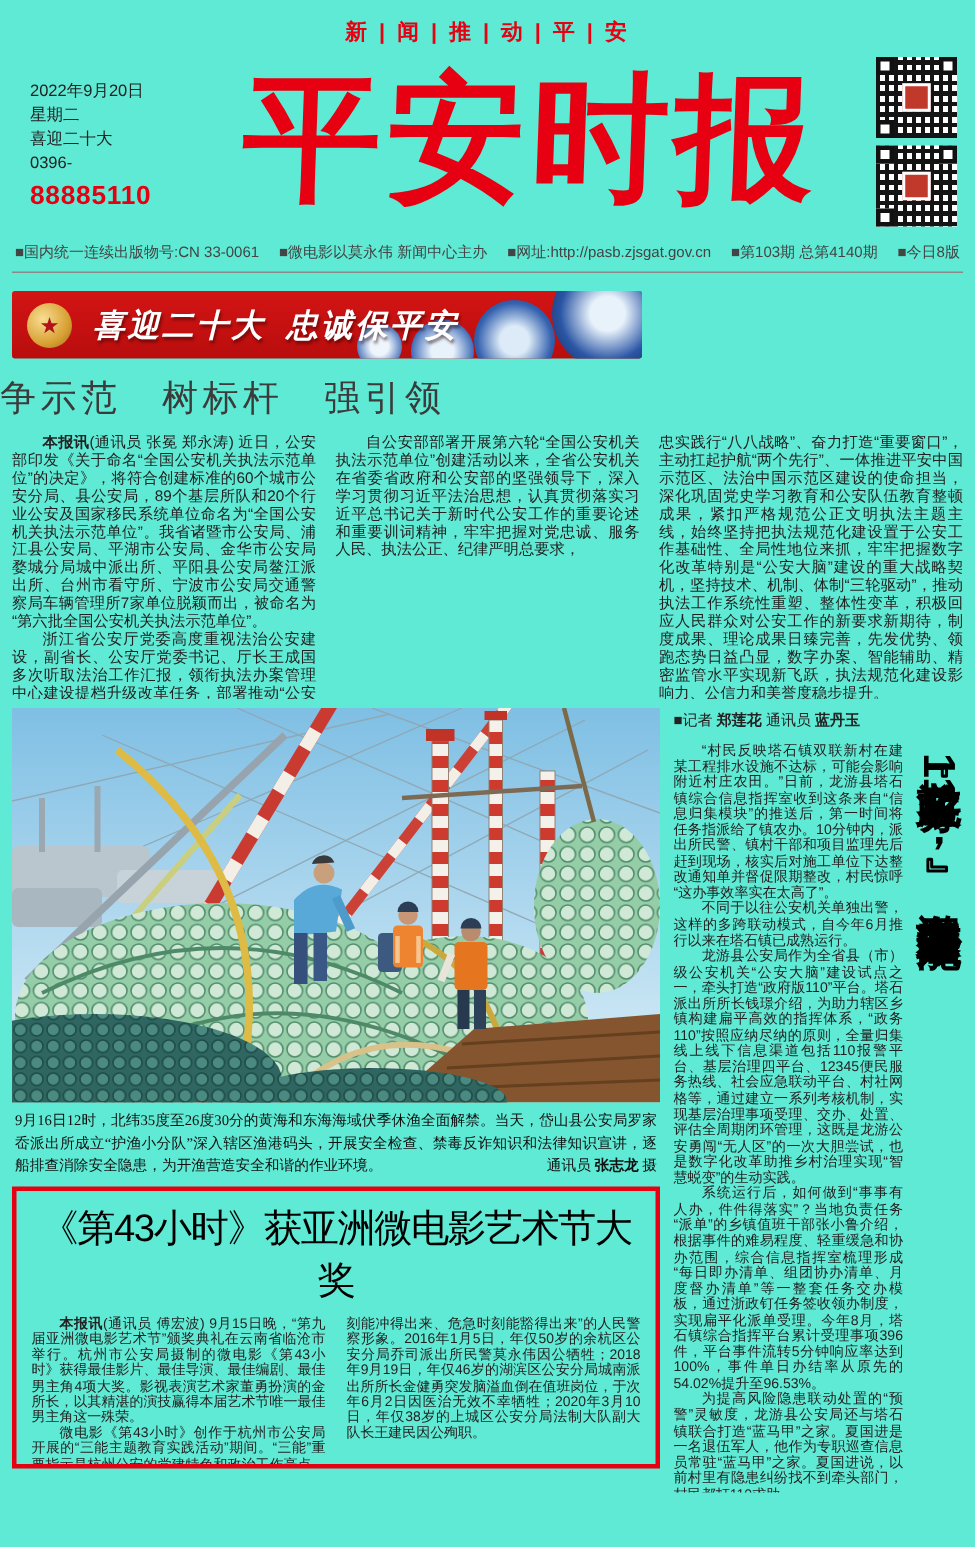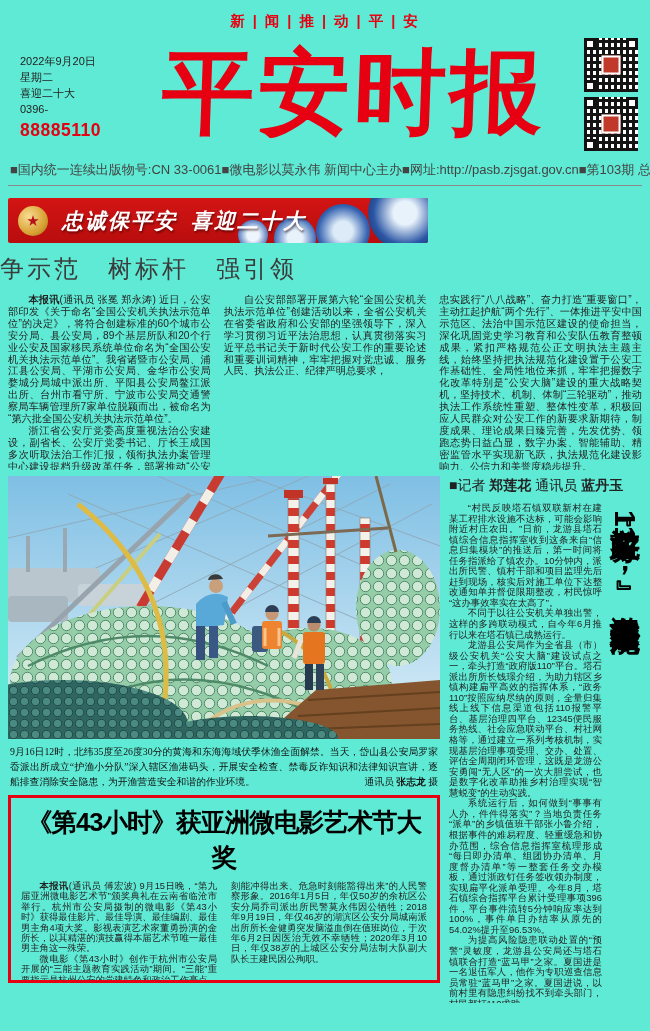--- a/index.html
+++ b/index.html
@@ -13,21 +13,21 @@
   .paper-title{flex:1;text-align:center;color:#e60012;font-size:92px;line-height:112px;font-weight:bold;
                font-family:"DejaVu Serif","Liberation Serif",serif;letter-spacing:4px;transform:skewX(-2deg);}
   .qr-col{width:56px;flex:none;display:flex;flex-direction:column;gap:5px;padding-top:4px;}
   .qr{width:54px;height:54px;position:relative;
       background:repeating-linear-gradient(90deg,#141414 0 3px,transparent 3px 6px),
                  repeating-linear-gradient(0deg,#141414 0 3px,#fff 3px 7px);}
   .qr .eye{position:absolute;width:12px;height:12px;border:3px solid #111;background:#fff;box-sizing:border-box;}
   .eye.e1{top:0;left:0}.eye.e2{top:0;right:0}.eye.e3{bottom:0;left:0}
   .qr .seal{position:absolute;top:50%;left:50%;width:15px;height:15px;transform:translate(-50%,-50%);
             background:#c0392b;border:2px solid #fff;}
-  .info-bar{display:flex;justify-content:space-between;padding:10px 10px 0 10px;font-size:13px;color:#444;white-space:nowrap;}
+  .info-bar{display:flex;justify-content:space-between;padding:10px 10px 0 10px;font-size:10px;color:#444;white-space:nowrap;}
   .rule{border-top:1.5px solid #8a8a8a;margin:6px 8px 0 8px;}
   
   .banner{position:relative;margin:12px 0 0 8px;width:420px;height:45px;border-radius:2px;overflow:hidden;
           background:linear-gradient(180deg,#d31414 0%,#b90d0d 100%);display:flex;align-items:center;
           padding-left:10px;box-sizing:border-box;}
   .badge{width:30px;height:30px;border-radius:50%;flex:none;z-index:2;
          background:radial-gradient(circle at 35% 35%,#f8dd92,#d7a032 62%,#9a6e1e);
          display:flex;align-items:center;justify-content:center;}
   .badge-star{color:#b3121a;font-size:13px;line-height:1;}
   .banner-text{color:#fff;font-size:21px;font-weight:bold;font-style:italic;z-index:2;
@@ -46,27 +46,27 @@
   .para{margin:0;font-size:10.2px;line-height:11.9px;text-align:justify;color:#222;}
   .indent{text-indent:2em;}
   
   .lower{display:flex;margin:6px 8px 0;gap:9px;}
   .left-col{width:432px;flex:none;}
   .photo{display:block;width:432px;height:263px;}
   .caption{margin:5px 2px 0;font-size:9.8px;line-height:15px;text-align:justify;color:#111;
            font-family:"Liberation Serif",serif;}
   .caption .credit{float:right;white-space:nowrap;}
   .film-box{margin-top:6px;border:3.5px solid #e60012;padding:5px 10px 7px;height:170px;overflow:hidden;}
-  .film-box h2{margin:2px 0 6px;text-align:center;font-size:25.5px;font-weight:700;color:#000;letter-spacing:-1px;}
+  .film-box h2{margin:2px 0 6px;text-align:center;font-size:25.5px;font-weight:400;color:#000;letter-spacing:-1px;}
   .film-cols{display:flex;gap:14px;}
   .fcol{flex:1;}
   .fcol .para{font-size:9.3px;line-height:10.4px;}
   
   .right-col{flex:1;min-width:0;}
-  .byline{font-size:14px;color:#222;margin:1px 0 8px;white-space:nowrap;}
+  .byline{font-size:10px;color:#222;margin:1px 0 8px;white-space:nowrap;}
   .right-flex{display:flex;gap:5px;}
   .right-text{width:153px;flex:none;height:500px;overflow:hidden;}
   .right-text .para{font-size:9.4px;line-height:10.55px;}
   .v-headline{flex:1;writing-mode:vertical-rl;text-orientation:mixed;font-size:30px;font-weight:900;
               line-height:1.2;letter-spacing:1px;color:#000;height:506px;margin-top:2px;}
   b{font-weight:bold;}
 </style>
 </head>
 <body>
 
@@ -105,22 +105,22 @@
     <span>■网址:http://pasb.zjsgat.gov.cn</span>
     <span>■第103期 总第4140期</span>
     <span>■今日8版</span>
   </div>
   <div class="rule"></div>
 
   <div class="banner">
     <span class="badge">
       <span class="badge-star">★</span>
     </span>
+    <span class="banner-text">喜迎二十大</span>
     <span class="banner-text">忠诚保平安</span>
-    <span class="banner-text">喜迎二十大</span>
     <span class="wave w1"></span>
     <span class="wave w2"></span>
     <span class="wave w3"></span>
     <span class="wave w4"></span>
   </div>
 
   <div class="kicker">争示范　树标杆　强引领</div>
 
   <div class="lead-cols">
     <div class="col">

